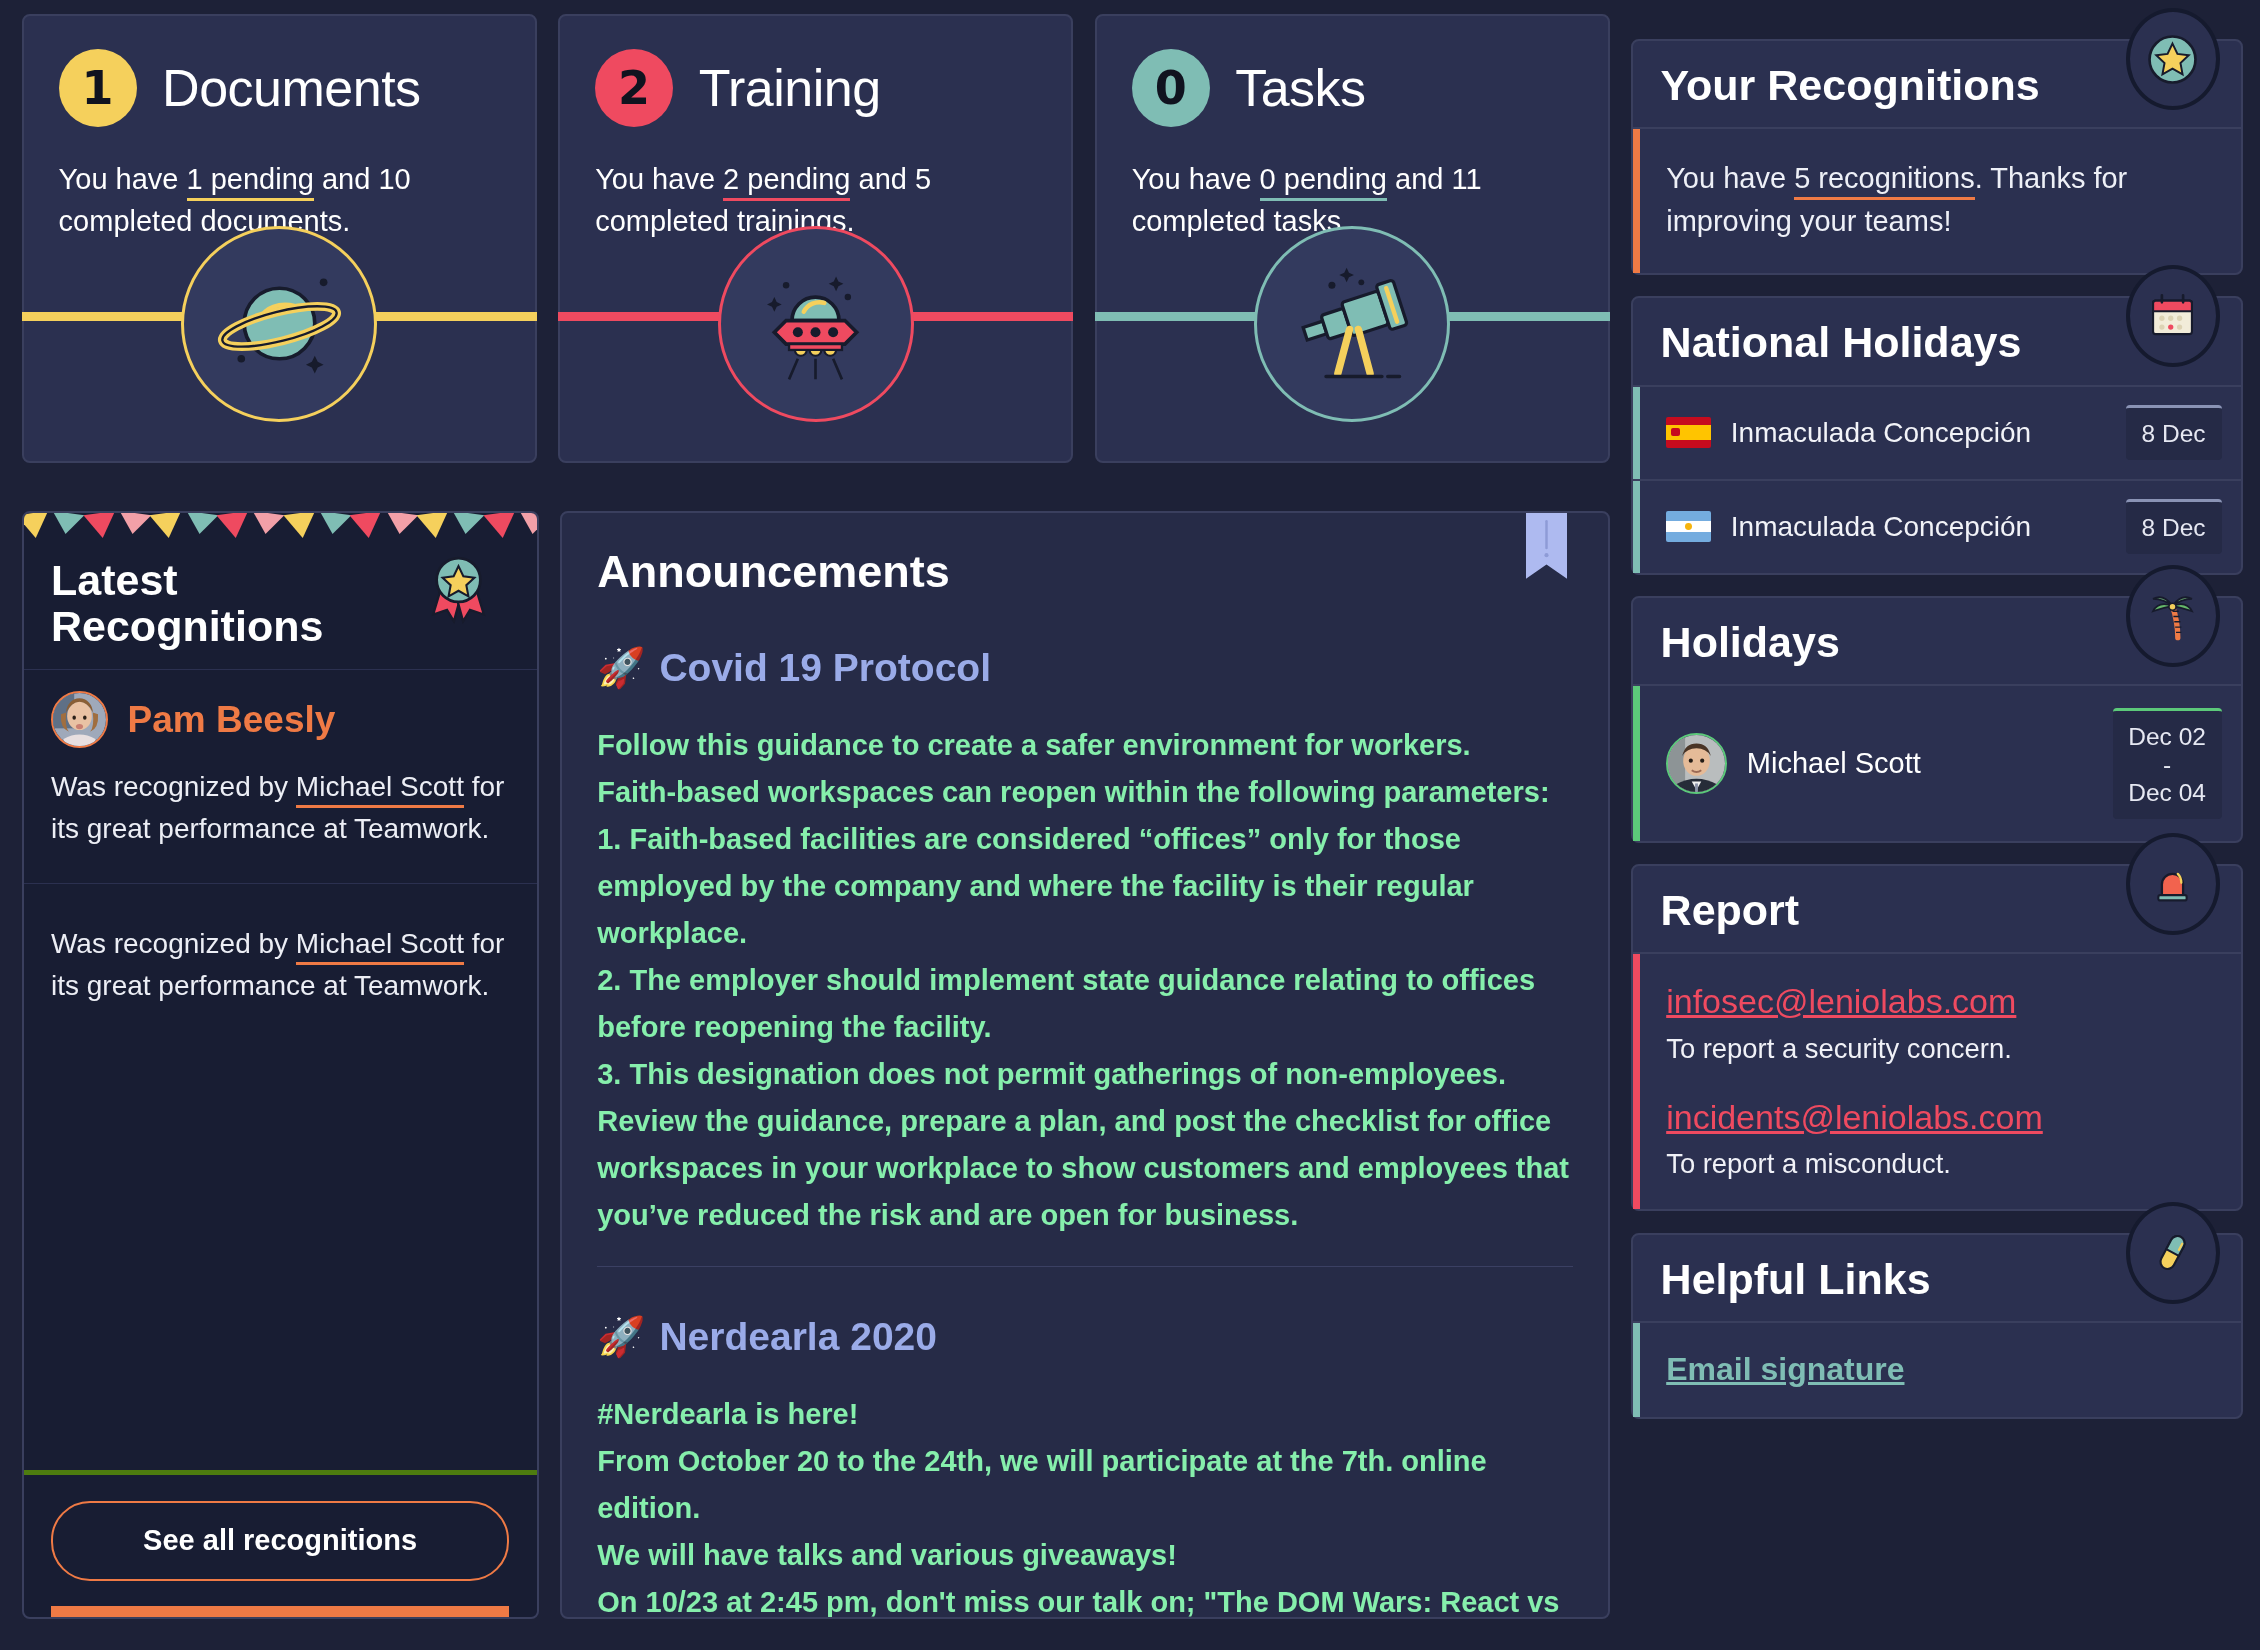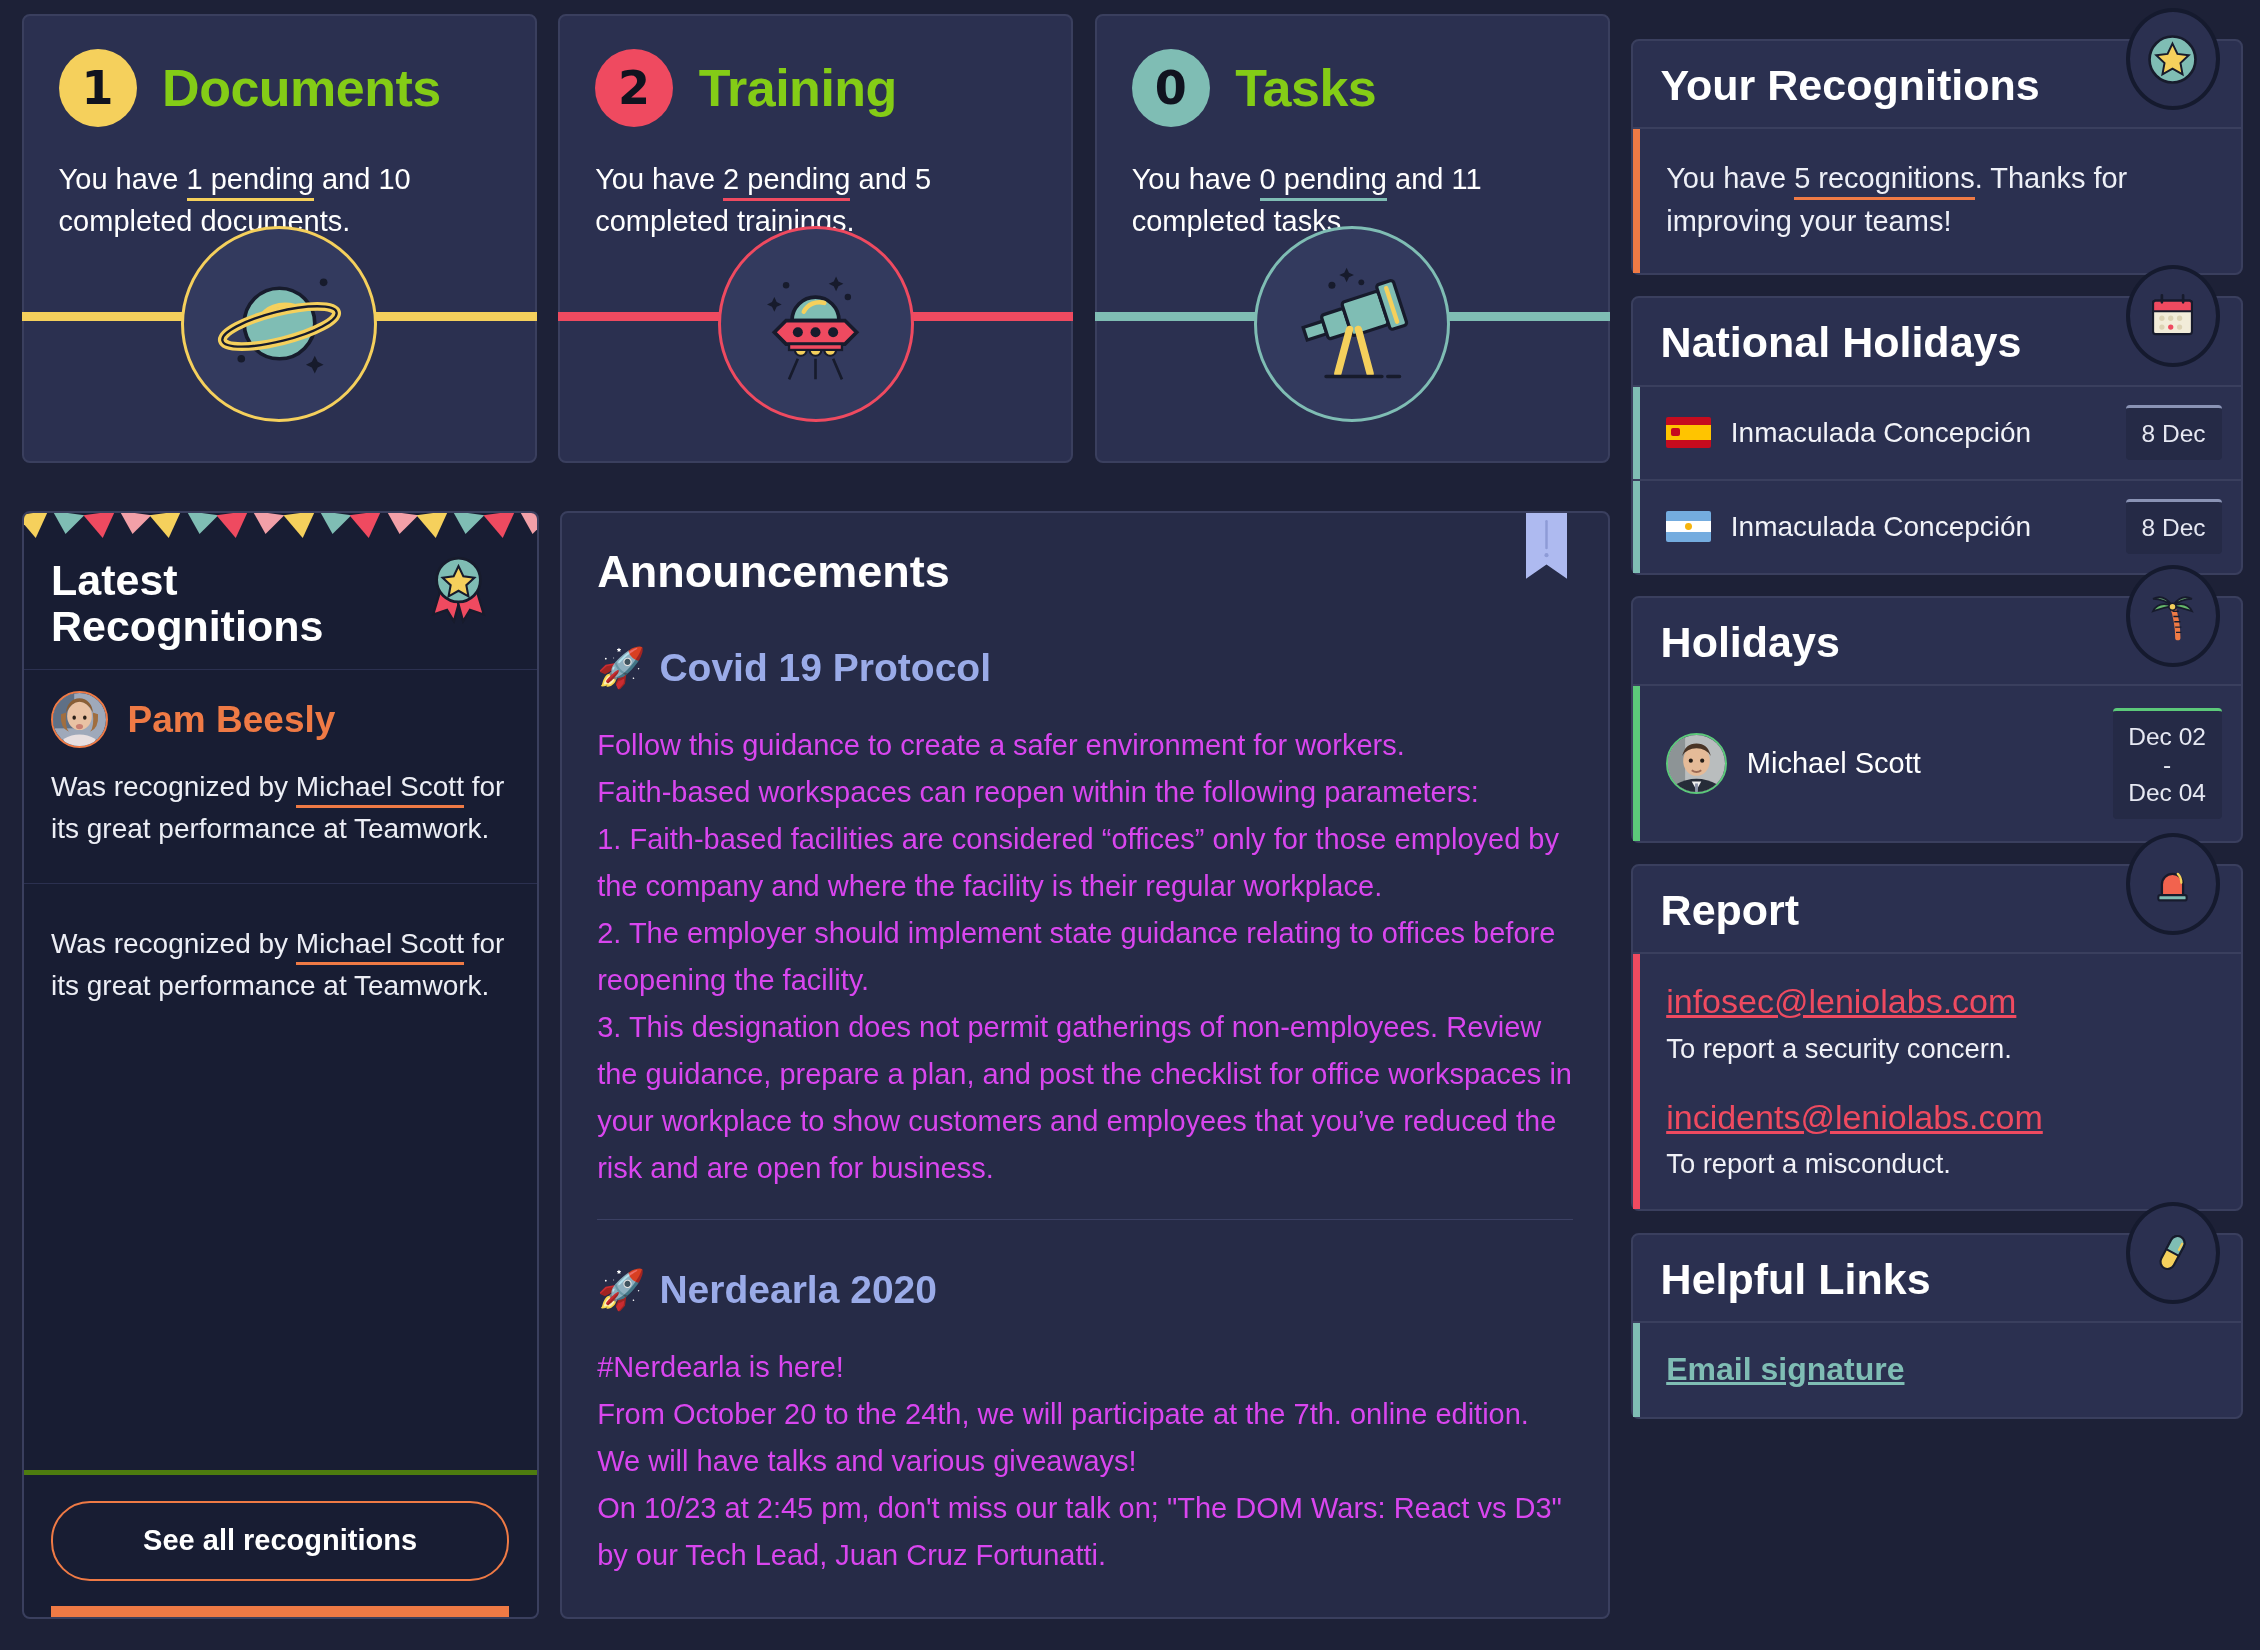--- a/index.html
+++ b/index.html
@@ -20,21 +20,21 @@
     background: #2b3050; border: 2px solid #3a3f5e; border-radius: 7.8px;
     padding: 33px 35px 0 35px; overflow: visible;
   }
   .stat-head { display: flex; align-items: center; gap: 25.5px; }
   .stat-badge {
     width: 78px; height: 78px; border-radius: 50%;
     display: flex; align-items: center; justify-content: center;
     font-size: 46px; font-weight: 700; color: #10131f;
     font-family: "DejaVu Sans", sans-serif; flex: none;
   }
-  .stat-title { font-size: 52px; font-weight: 700; color: #84cc16; letter-spacing: -0.5px; }
+  .stat-title { font-size: 52px; font-weight: 400; color: #ffffff; letter-spacing: -0.5px; }
   .stat-desc { margin-top: 31px; font-size: 29px; line-height: 1.45; color: #ffffff; }
   .underlined { border-bottom: 3.9px solid; padding-bottom: 2.9px; }
   .stat-rule { position: absolute; left: -2px; right: -2px; bottom: 140px; height: 8.8px; }
   .stat-illus {
     position: absolute; left: 50%; transform: translateX(-50%); bottom: 39px;
     width: 196px; height: 196px; border-radius: 50%;
     background: #333a5e; display: flex; align-items: center; justify-content: center;
   }
 
   
@@ -71,21 +71,21 @@
   
   .ann-card {
     position: relative; flex: 1; background: #262b47; border: 2px solid #3a3f5e;
     border-radius: 7.8px; padding: 33px 35px 0 35px; overflow: hidden;
   }
   .ribbon { position: absolute; right: 41px; top: -2px; width: 41px; height: 76px; }
   .ann-title { font-size: 45px; font-weight: 700; color: #fff; }
   .ann-post { padding-top: 47px; }
   .ann-post + .ann-post { border-top: 1px solid #3b4063; margin-top: 27.4px; }
   .post-head { font-size: 39px; font-weight: 700; color: #9aabe8; display: flex; align-items: center; gap: 13.7px; }
-  .post-body { margin-top: 31px; font-size: 29px; line-height: 1.62; color: #d946ef; white-space: pre-line; }
+  .post-body { margin-top: 31px; font-size: 29px; line-height: 1.62; color: #86efac; white-space: pre-line; font-weight: bold; }
 
   
   .panel { position: relative; background: #2b3050; border: 2px solid #3a3f5e; border-radius: 7.8px; }
   .panel-head { padding: 19.6px 27.4px 17.6px 27.4px; position: relative; }
   .panel-head h2 { font-size: 43px; font-weight: 700; color: #fff; }
   .panel-icon {
     position: absolute; right: 21.6px; top: -33px; width: 94px; height: 102px;
     border-radius: 50%; background: #2b3050; border: 4.9px solid #151a2e;
     display: flex; align-items: center; justify-content: center;
   }

